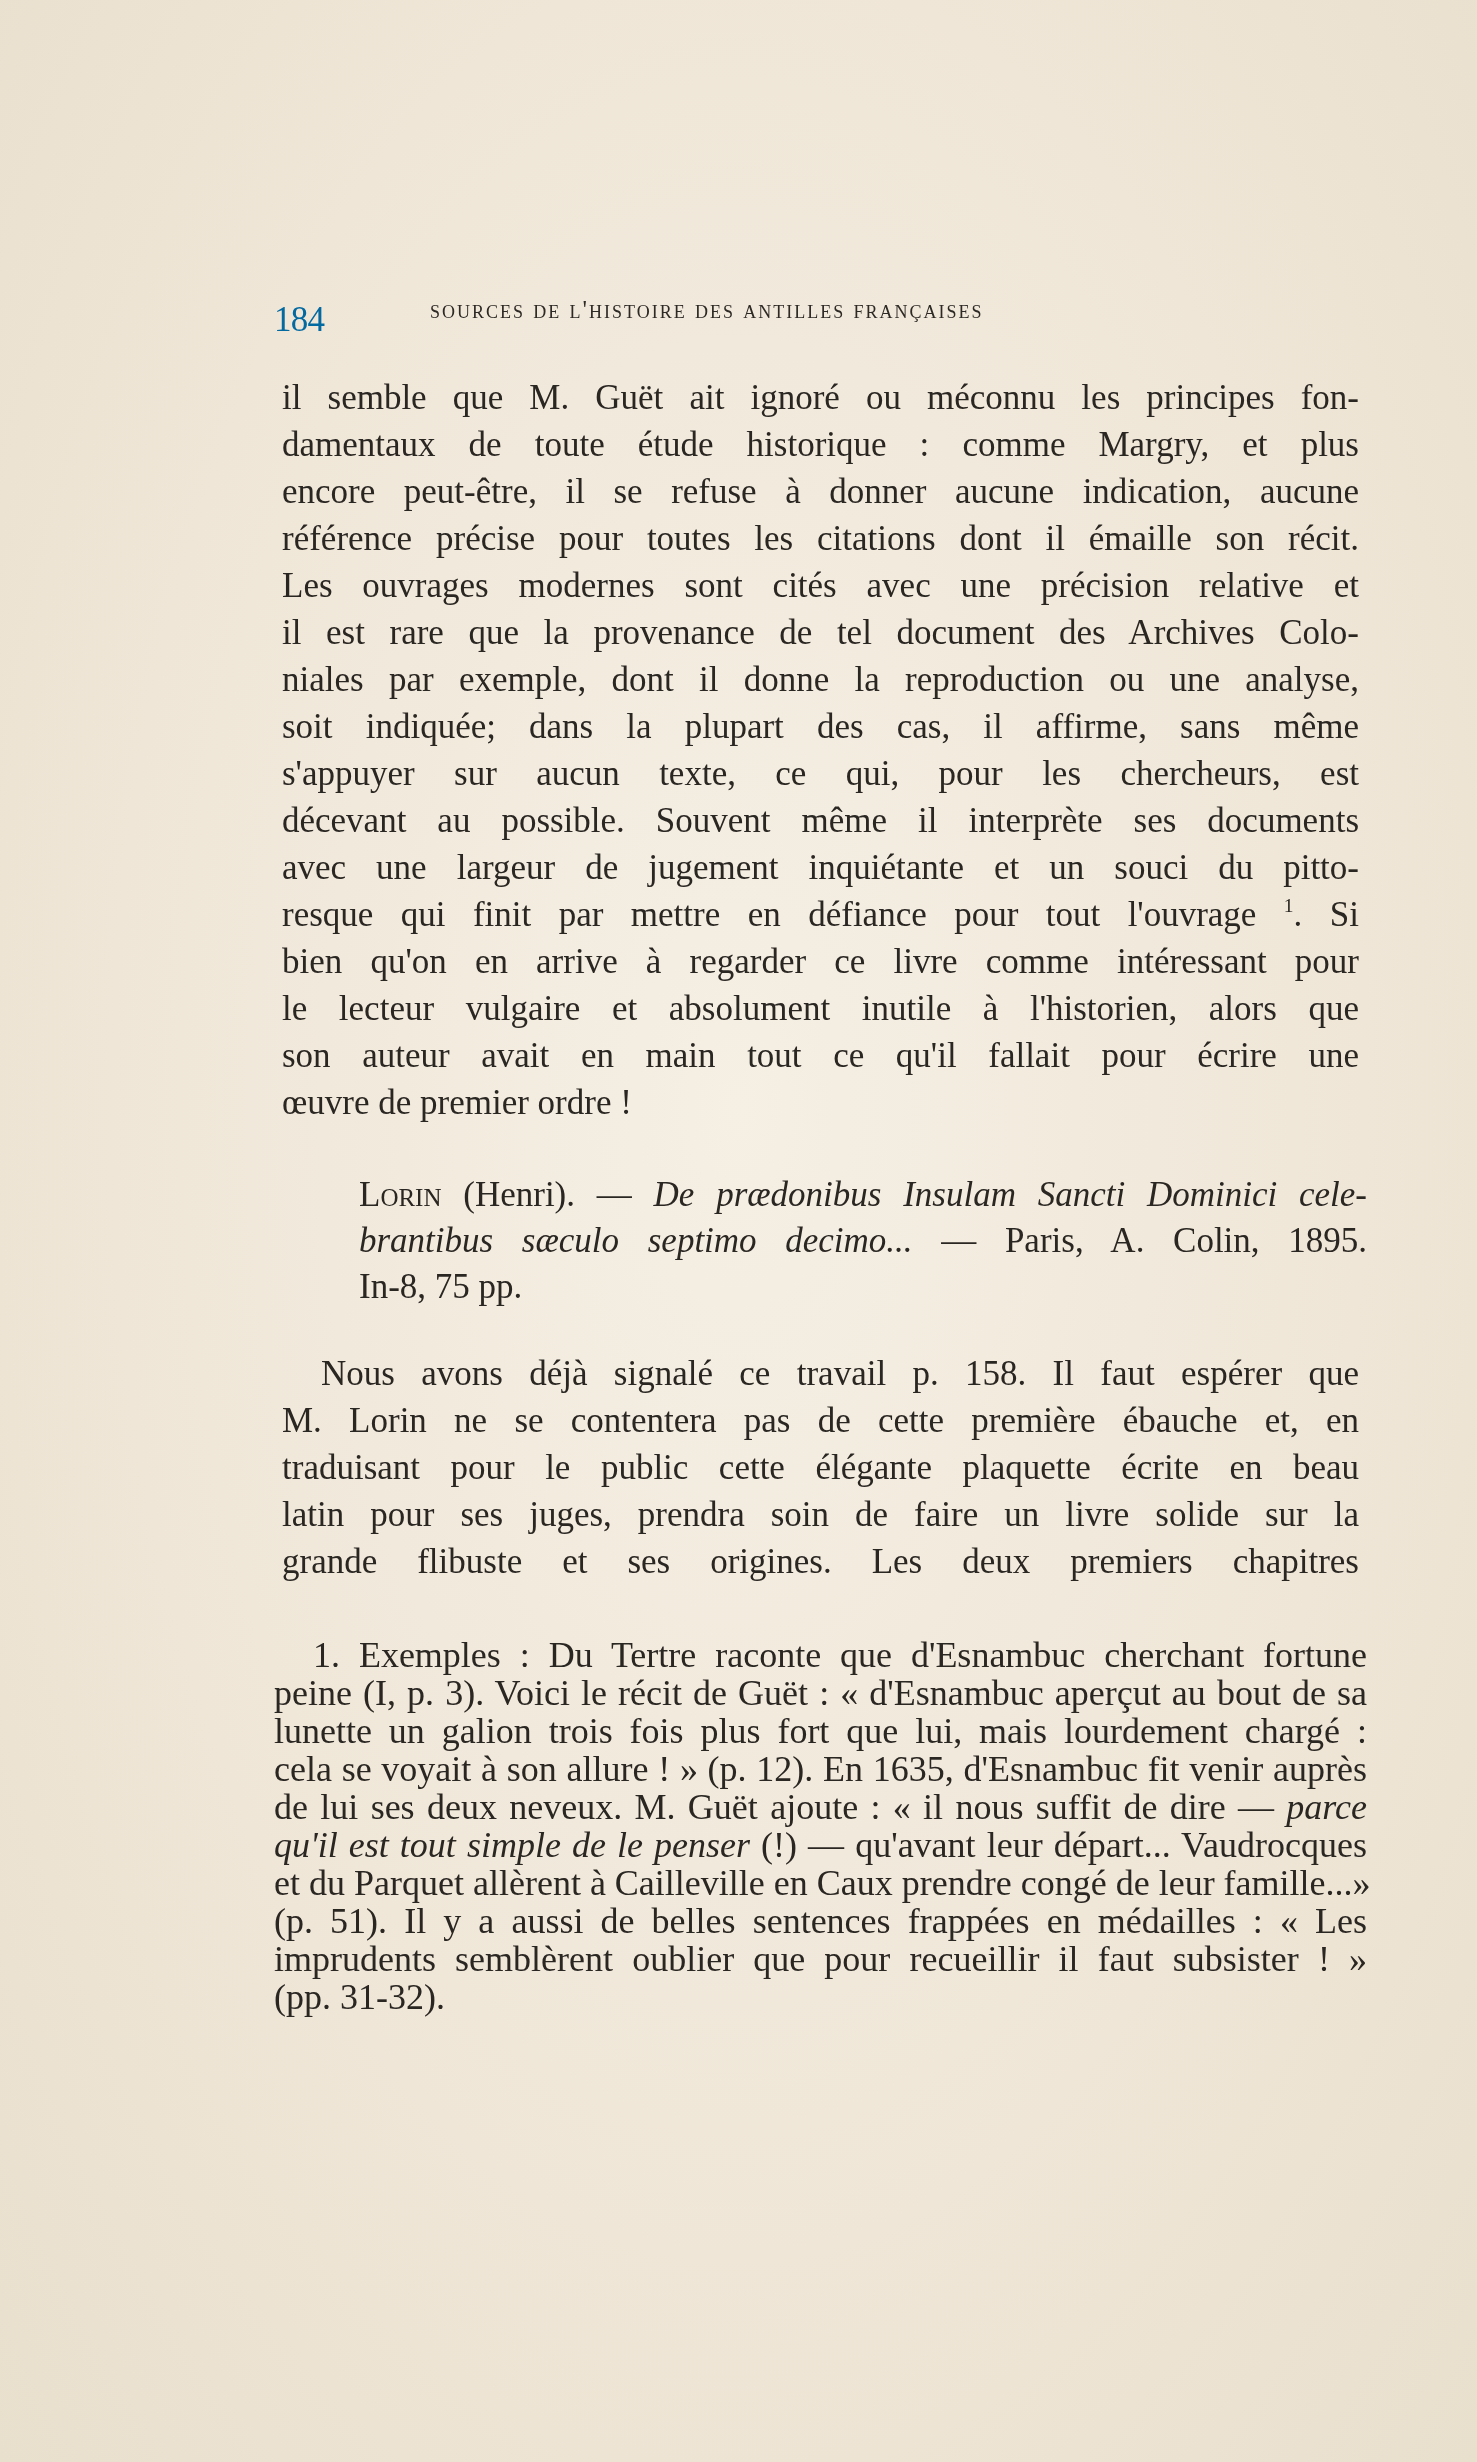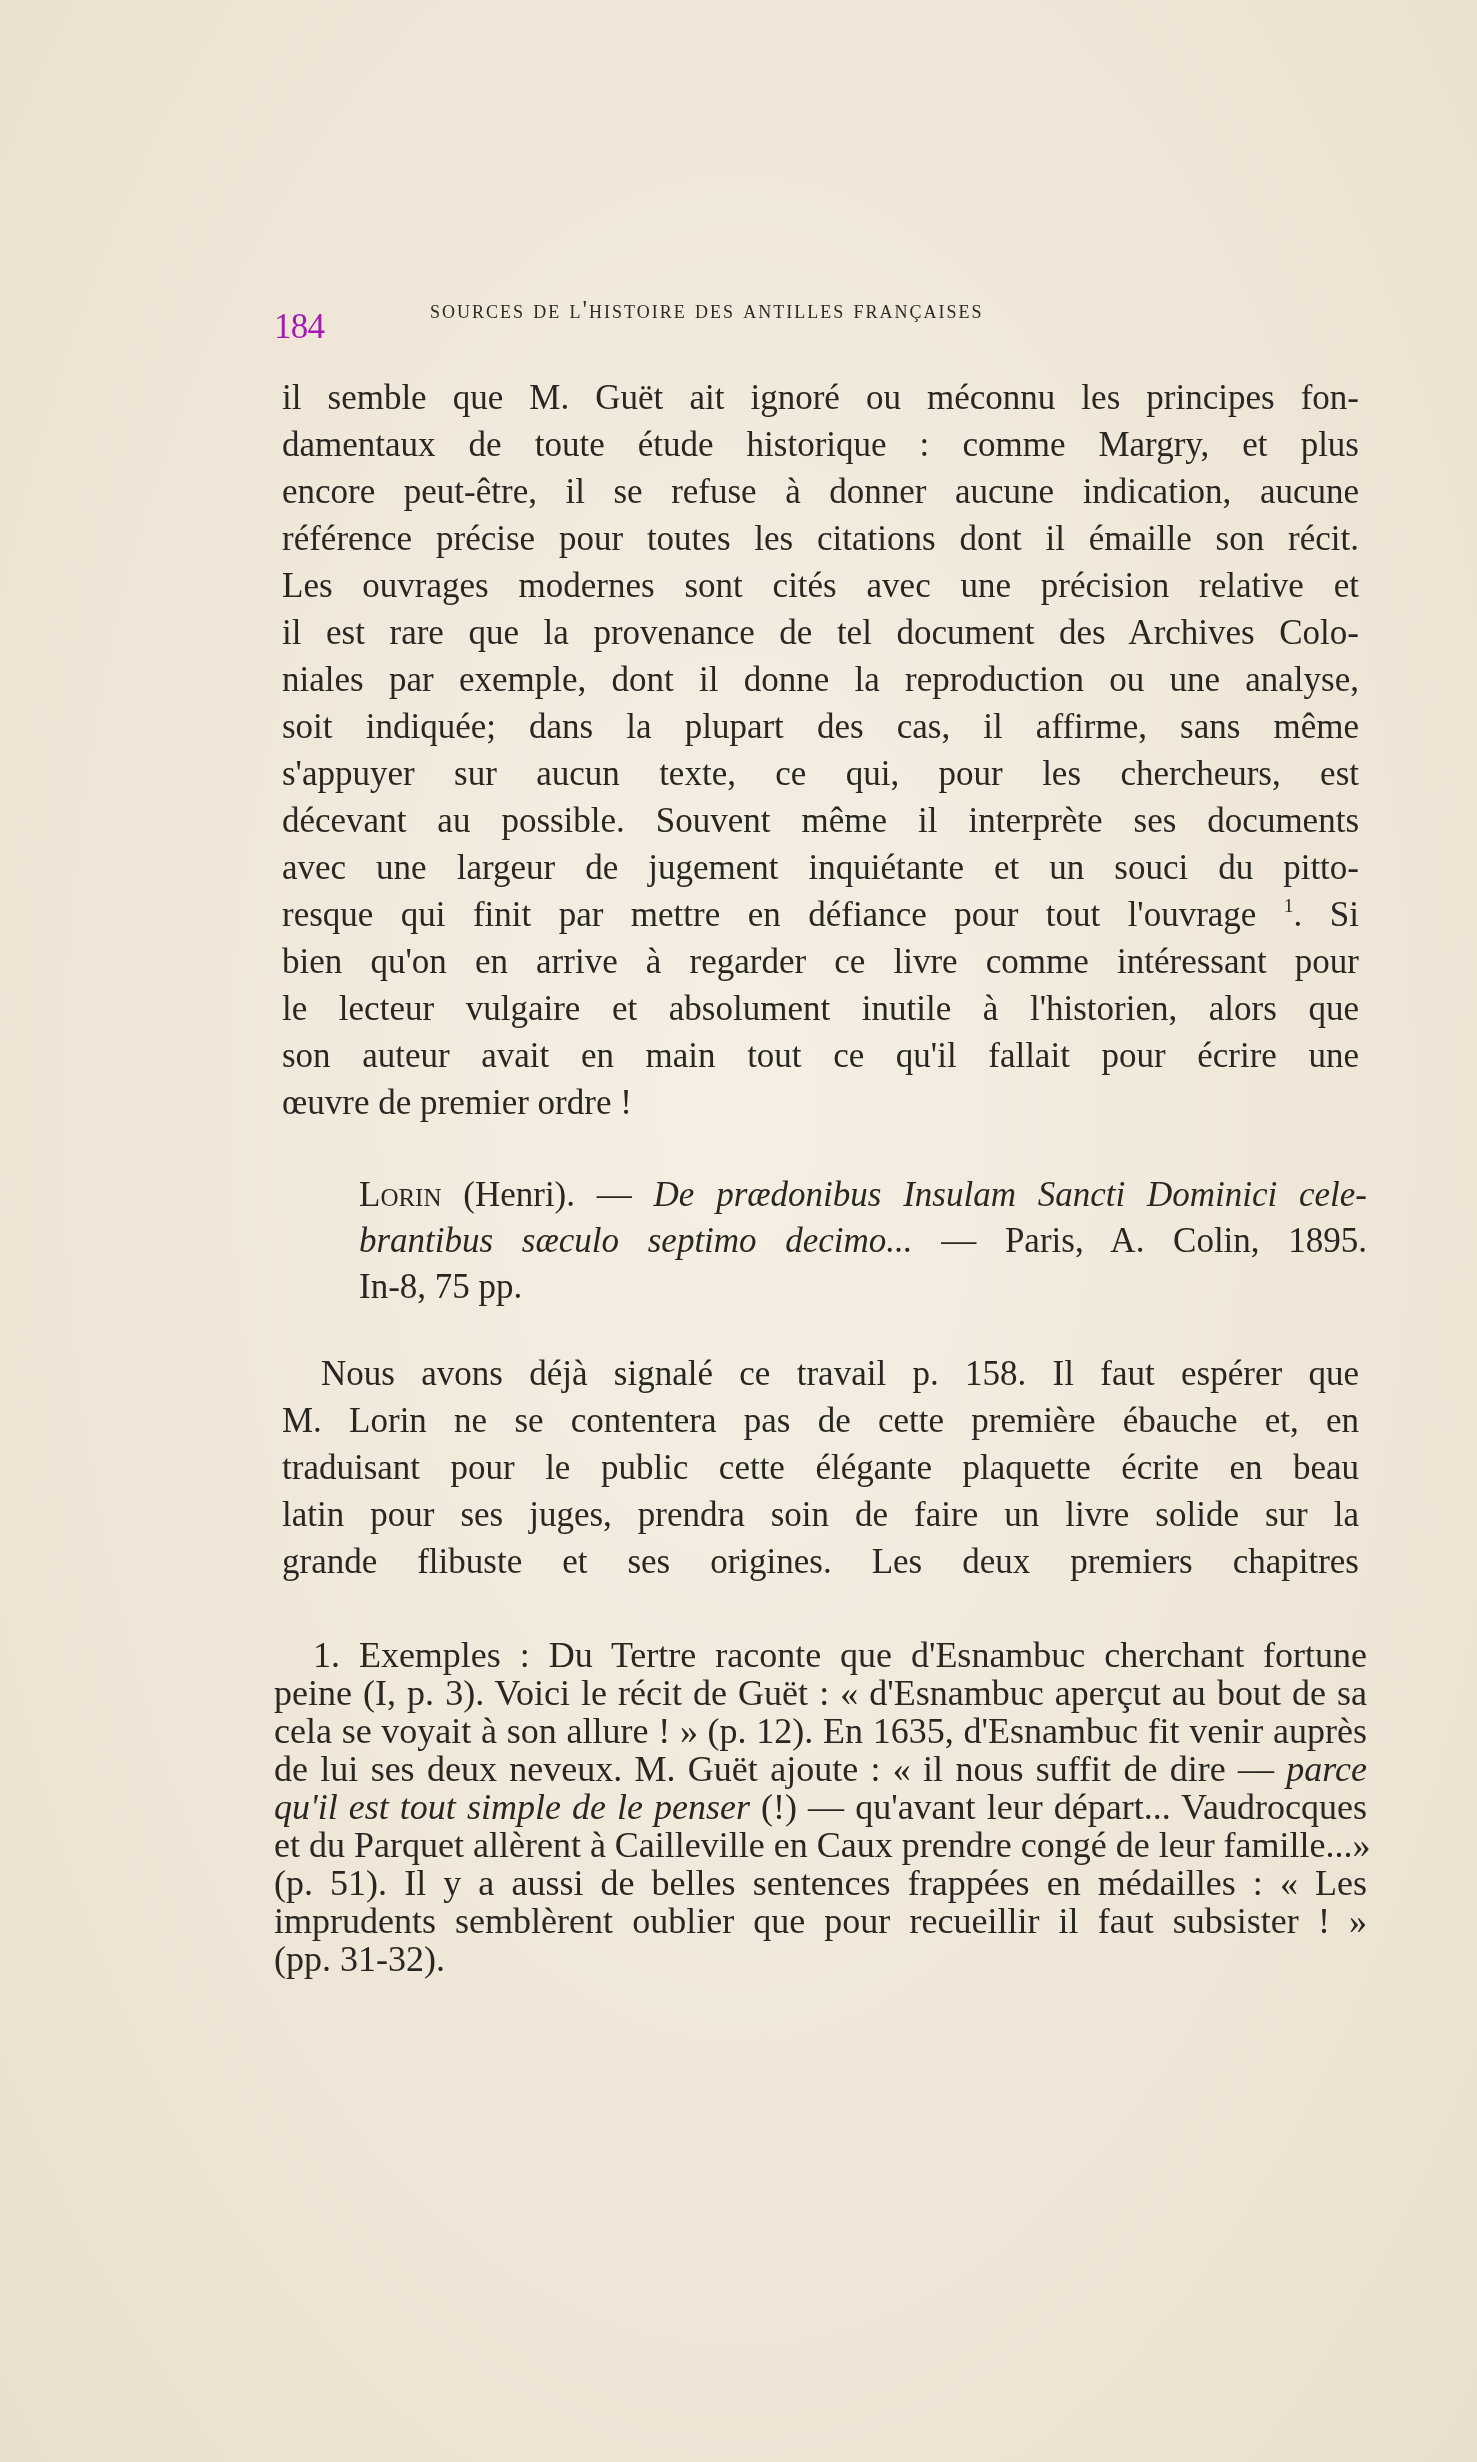--- a/index.html
+++ b/index.html
@@ -20,24 +20,24 @@
     width: 1093px;
   }
   .running-head {
     position: relative;
     height: 52px;
     font-size: 30px;
   }
   .page-number {
     position: absolute;
     left: 0;
-    top: 11px;
+    top: 4px;
     font-size: 35px;
     letter-spacing: -0.7px;
-    color: #a21caf;
+    color: #0369a1;
   }
   .running-title {
     position: absolute;
     left: 156px;
     top: 0;
     font-size: 25px;
     letter-spacing: 2px;
     font-variant: small-caps;
     text-transform: lowercase;
     color: #2d2925;
@@ -120,20 +120,21 @@
     <span class="line indent-first">Nous avons déjà signalé ce travail p. 158. Il faut espérer que</span>
     <span class="line">M. Lorin ne se contentera pas de cette première ébauche et, en</span>
     <span class="line">traduisant pour le public cette élégante plaquette écrite en beau</span>
     <span class="line">latin pour ses juges, prendra soin de faire un livre solide sur la</span>
     <span class="line">grande flibuste et ses origines. Les deux premiers chapitres</span>
   </div>
 
   <div class="footnotes">
     <span class="line fn-first">1. Exemples : Du Tertre raconte que d'Esnambuc cherchant fortune</span>
     <span class="line">peine (I, p. 3). Voici le récit de Guët : « d'Esnambuc aperçut au bout de sa</span>
+    <span class="line">lunette un galion trois fois plus fort que lui, mais lourdement chargé :</span>
     <span class="line">cela se voyait à son allure ! » (p. 12). En 1635, d'Esnambuc fit venir auprès</span>
     <span class="line"><span>de lui ses deux neveux. M. Guët ajoute : « il nous suffit de dire —</span> <span class="it">parce</span></span>
     <span class="line"><span class="it">qu'il est tout simple de le penser</span><span> (!) — qu'avant leur départ... Vaudrocques</span></span>
     <span class="line">et du Parquet allèrent à Cailleville en Caux prendre congé de leur famille...»</span>
     <span class="line">(p. 51). Il y a aussi de belles sentences frappées en médailles : « Les</span>
     <span class="line">imprudents semblèrent oublier que pour recueillir il faut subsister ! »</span>
     <span class="line last">(pp. 31-32).</span>
   </div>
 
 </div>

